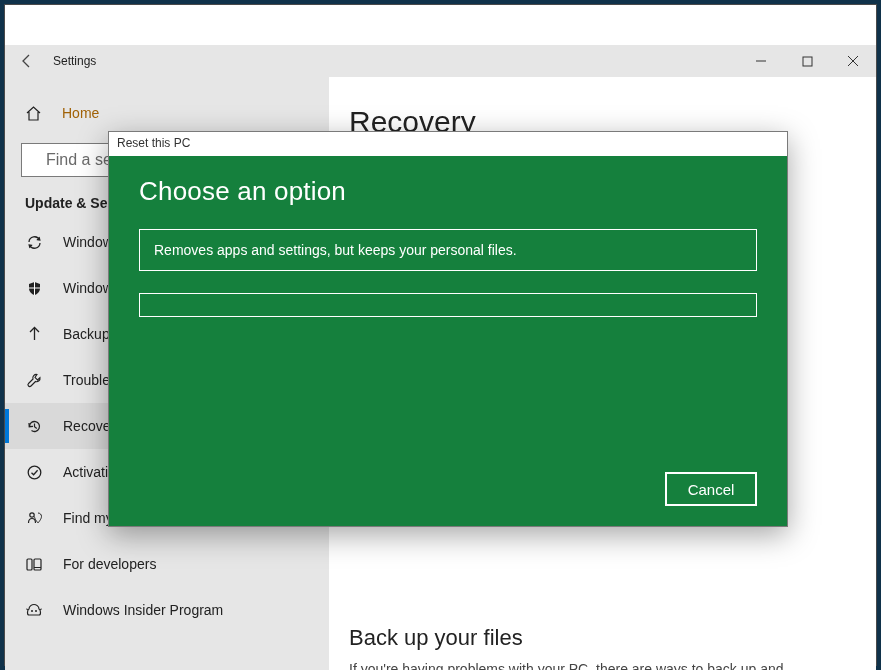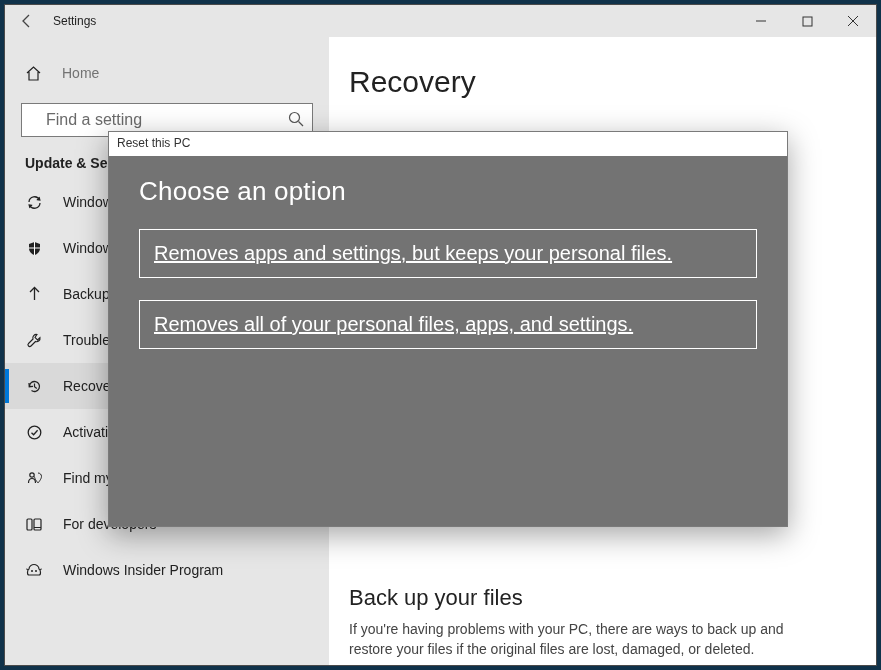--- a/index.html
+++ b/index.html
@@ -1,51 +1,51 @@
 <!DOCTYPE html>
 <html><head>
 <meta charset="utf-8">
 <style>
   * { box-sizing: border-box; margin: 0; padding: 0; font-family: "Segoe UI", Arial, sans-serif; }
   html, body { width: 881px; height: 670px; overflow: hidden; background: #10324a; }
   .app-frame { position: absolute; left: 4px; top: 4px; width: 873px; height: 662px; background: #fff; border: 1px solid #4a4a4a; }
   
-  .titlebar { height: 32px; display: flex; align-items: center; background: #e6e6e6; }
+  .titlebar { height: 32px; display: flex; align-items: center; background: #e6e6e6; margin-top: 40px; }
   .titlebar .back { width: 44px; height: 32px; display:flex; align-items:center; justify-content:center; color:#444; }
   .titlebar .title { flex: 0 0 auto; font-size: 12px; color:#222; padding-left: 4px; }
   .titlebar .spacer { flex:1; }
   .winbtn { width: 46px; height: 32px; display:flex; align-items:center; justify-content:center; color:#333; font-size:12px; }
   
   .body { display:flex; height: calc(100% - 32px); }
   .sidebar { width: 324px; background: #e6e6e6; padding-top: 16px; position: relative;}
   .main { flex:1; background:#fff; padding: 28px 28px 0 20px; overflow:hidden; color:#222;}
   
-  .home-row { display:flex; align-items:center; height:40px; padding-left:20px; gap: 20px; font-size:14px; color:#737373;}
+  .home-row { display:flex; align-items:center; height:40px; padding-left:20px; gap: 20px; font-size:14px; color:#a16207;}
   .searchwrap { margin: 10px 16px 18px 16px; position:relative; }
   .searchbox { width:100%; height:34px; border:1px solid #7a7a7a; background:#ffffff; padding: 0 34px 0 24px; font-size:16px; color:#555; outline:none;}
   .searchbox::placeholder{ color:#6a6a6a;}
   .searchicon { position:absolute; right:8px; top:7px; color:#555;}
   .section-label { font-weight:600; font-size:14px; padding: 0 0 8px 20px; color:#222;}
   .navitem { display:flex; align-items:center; height:46px; padding-left:20px; gap:20px; font-size:14px; color:#222; position:relative;}
   .navitem .ic { width:18px; display:flex; justify-content:center; color:#222;}
   .navitem.selected::before { content:""; position:absolute; left:0; top:6px; bottom:6px; width:4px; background:#0078d7;}
   .navitem.selected { background:#d9d9d9;}
   
   .main h1 { font-weight:400; font-size:30px; margin-bottom: 34px;}
   .main h2 { font-weight:400; font-size:22px; margin-bottom: 8px; margin-top: 22px;}
   .main p { font-size:14px; color:#444; line-height:1.45; max-width: 480px;}
   .main a.link { color:#0067c0; text-decoration:none; font-size:14px; display:inline-block; margin-top:6px;}
   
   .dialog { position:absolute; left:103px; top:126px; width:680px; height:396px; background:#fff; box-shadow: 0 8px 28px rgba(0,0,0,.35); border:1px solid #7a7a7a;}
   .dialog .dtitle { height:24px; font-size:12px; padding:4px 8px; color:#333; background:#fff;}
-  .dialog .dbody { background:#737373; height: calc(100% - 24px); color:#fff; padding: 20px 30px 16px 30px; position:relative;}
+  .dialog .dbody { background:#15803d; height: calc(100% - 24px); color:#fff; padding: 20px 30px 16px 30px; position:relative;}
   .dialog .dhead { font-size:26px; font-weight:300; margin-bottom: 22px; letter-spacing:.2px;}
   .optbox { border:1px solid #fff; padding:10px 14px 12px 14px; margin-bottom:22px; cursor:pointer;}
   .optbox .ot { font-weight:600; font-size:15px;}
-  .optbox .od { font-size:20px; font-weight:300; margin-top:2px;text-decoration:underline;}
+  .optbox .od { font-size:14px; font-weight:300; margin-top:2px;}
   .cancel { position:absolute; right:30px; bottom:20px; width:92px; height:34px; border:2px solid #fff; background:transparent; color:#fff; font-size:15px;}
   svg { display:block; }
 </style>
 </head>
 <body>
 
 <div class="app-frame">
 
   <div class="titlebar">
     <div class="back">
@@ -193,18 +193,18 @@
 
   <div class="dialog">
     <div class="dtitle">Reset this PC</div>
     <div class="dbody">
       <div class="dhead">Choose an option</div>
 
       <div class="optbox">
         <div class="od">Removes apps and settings, but keeps your personal files.</div>
       </div>
       <div class="optbox">
-        <div class="od">Removes all of your personal files, apps, and settings.</div>
-      </div>
-
+      </div>
+
+      <button class="cancel">Cancel</button>
     </div>
   </div>
 </div>
 
 </body></html>

